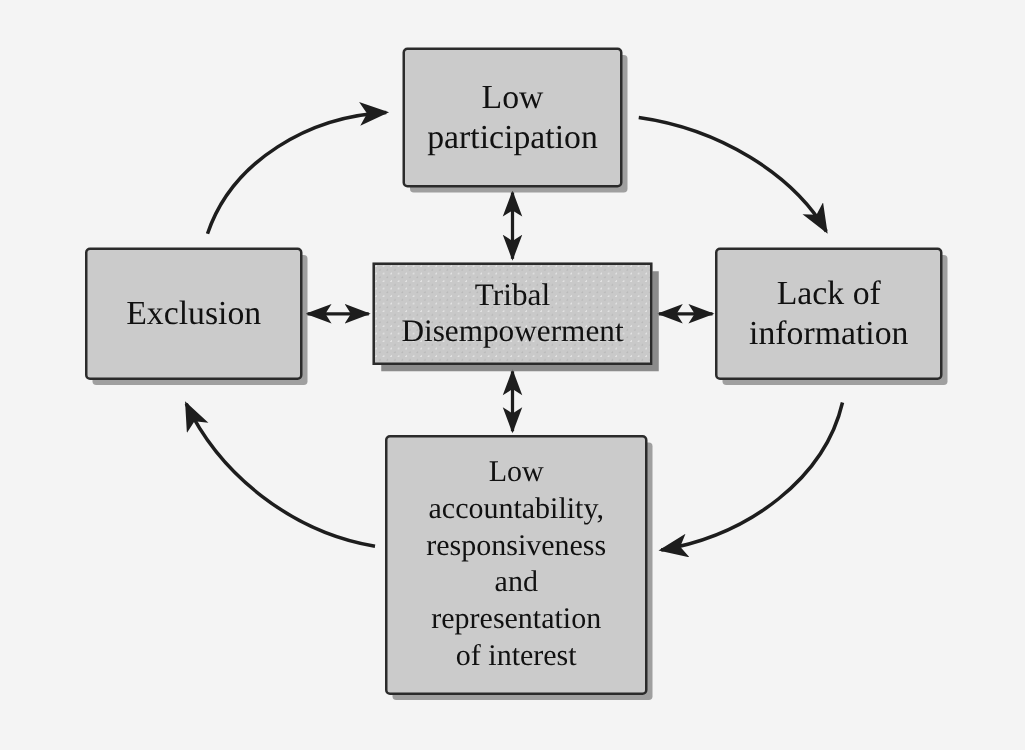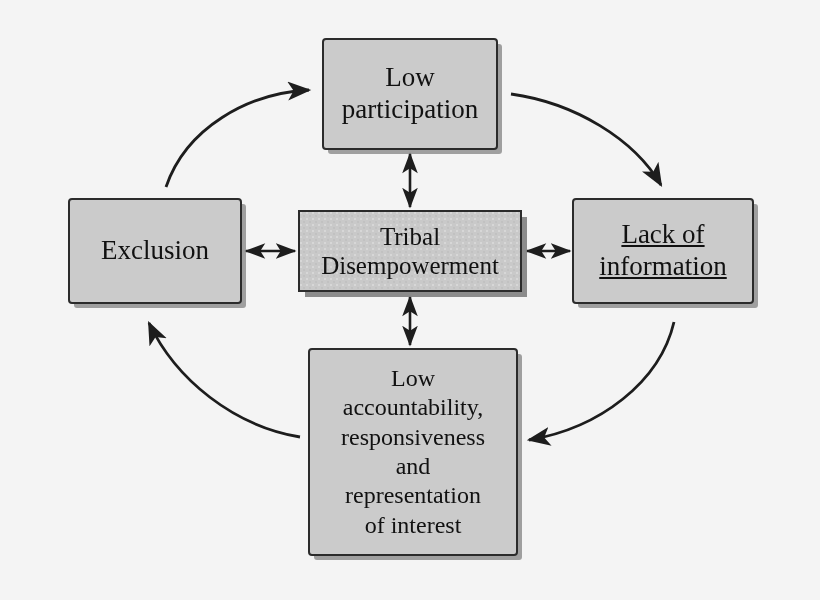--- a/index.html
+++ b/index.html
@@ -59,21 +59,20 @@
     font-size: 27px;
   }
   #node-left {
     left: 68px; top: 198px; width: 174px; height: 106px;
     font-size: 27px;
     text-align: right;
   }
   #node-right {
     left: 572px; top: 198px; width: 182px; height: 106px;
     font-size: 27px;
-    text-decoration: underline;
   }
   #node-center {
     left: 298px; top: 210px; width: 224px; height: 82px;
     font-size: 25px;
   }
   #node-bottom {
     left: 308px; top: 348px; width: 210px; height: 208px;
     font-size: 24px;
     line-height: 1.22;
   }

